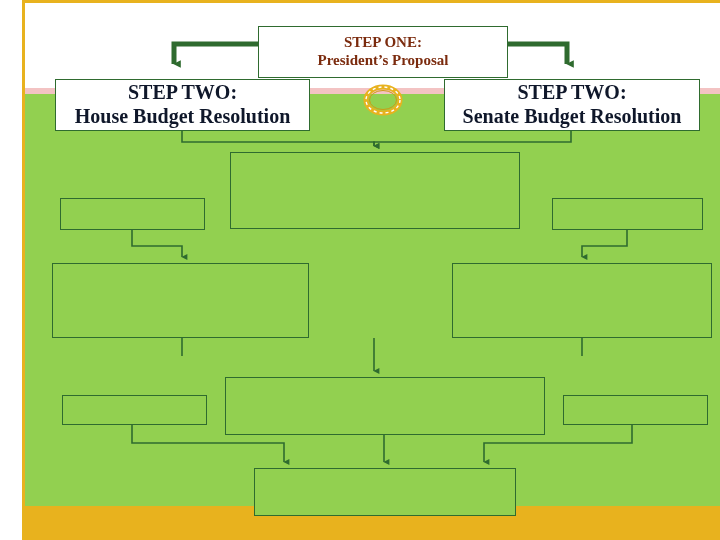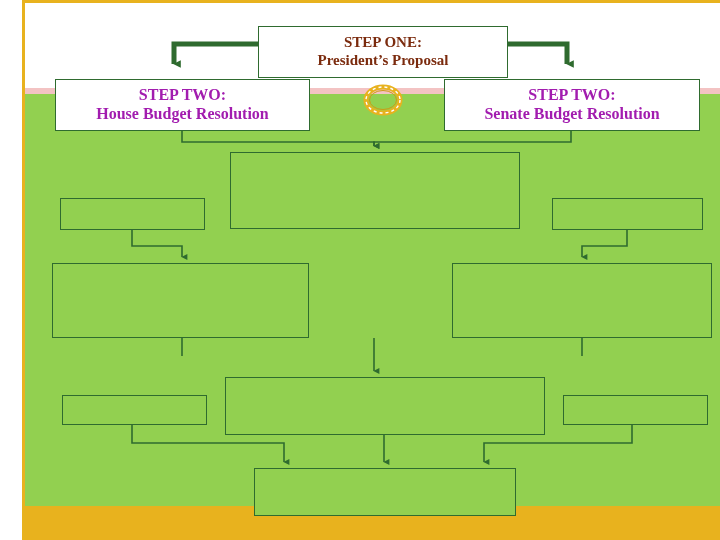--- a/index.html
+++ b/index.html
@@ -74,23 +74,23 @@
   .node {
     position: absolute;
     box-sizing: border-box;
     border: 1px solid #2f6b2f;
     background: #92d050;
     display: flex;
     align-items: center;
     justify-content: center;
     text-align: center;
     line-height: 1.18;
-    color: #a21caf;
+    color: #0f172a;
     font-weight: bold;
-    font-size: 16px;
+    font-size: 20px;
   }
   .node.white {
     background: #ffffff;
   }
   .node .label {
     padding: 0 4px;
     white-space: pre-line;
   }
   .node.empty .label {
     font-size: 0;

